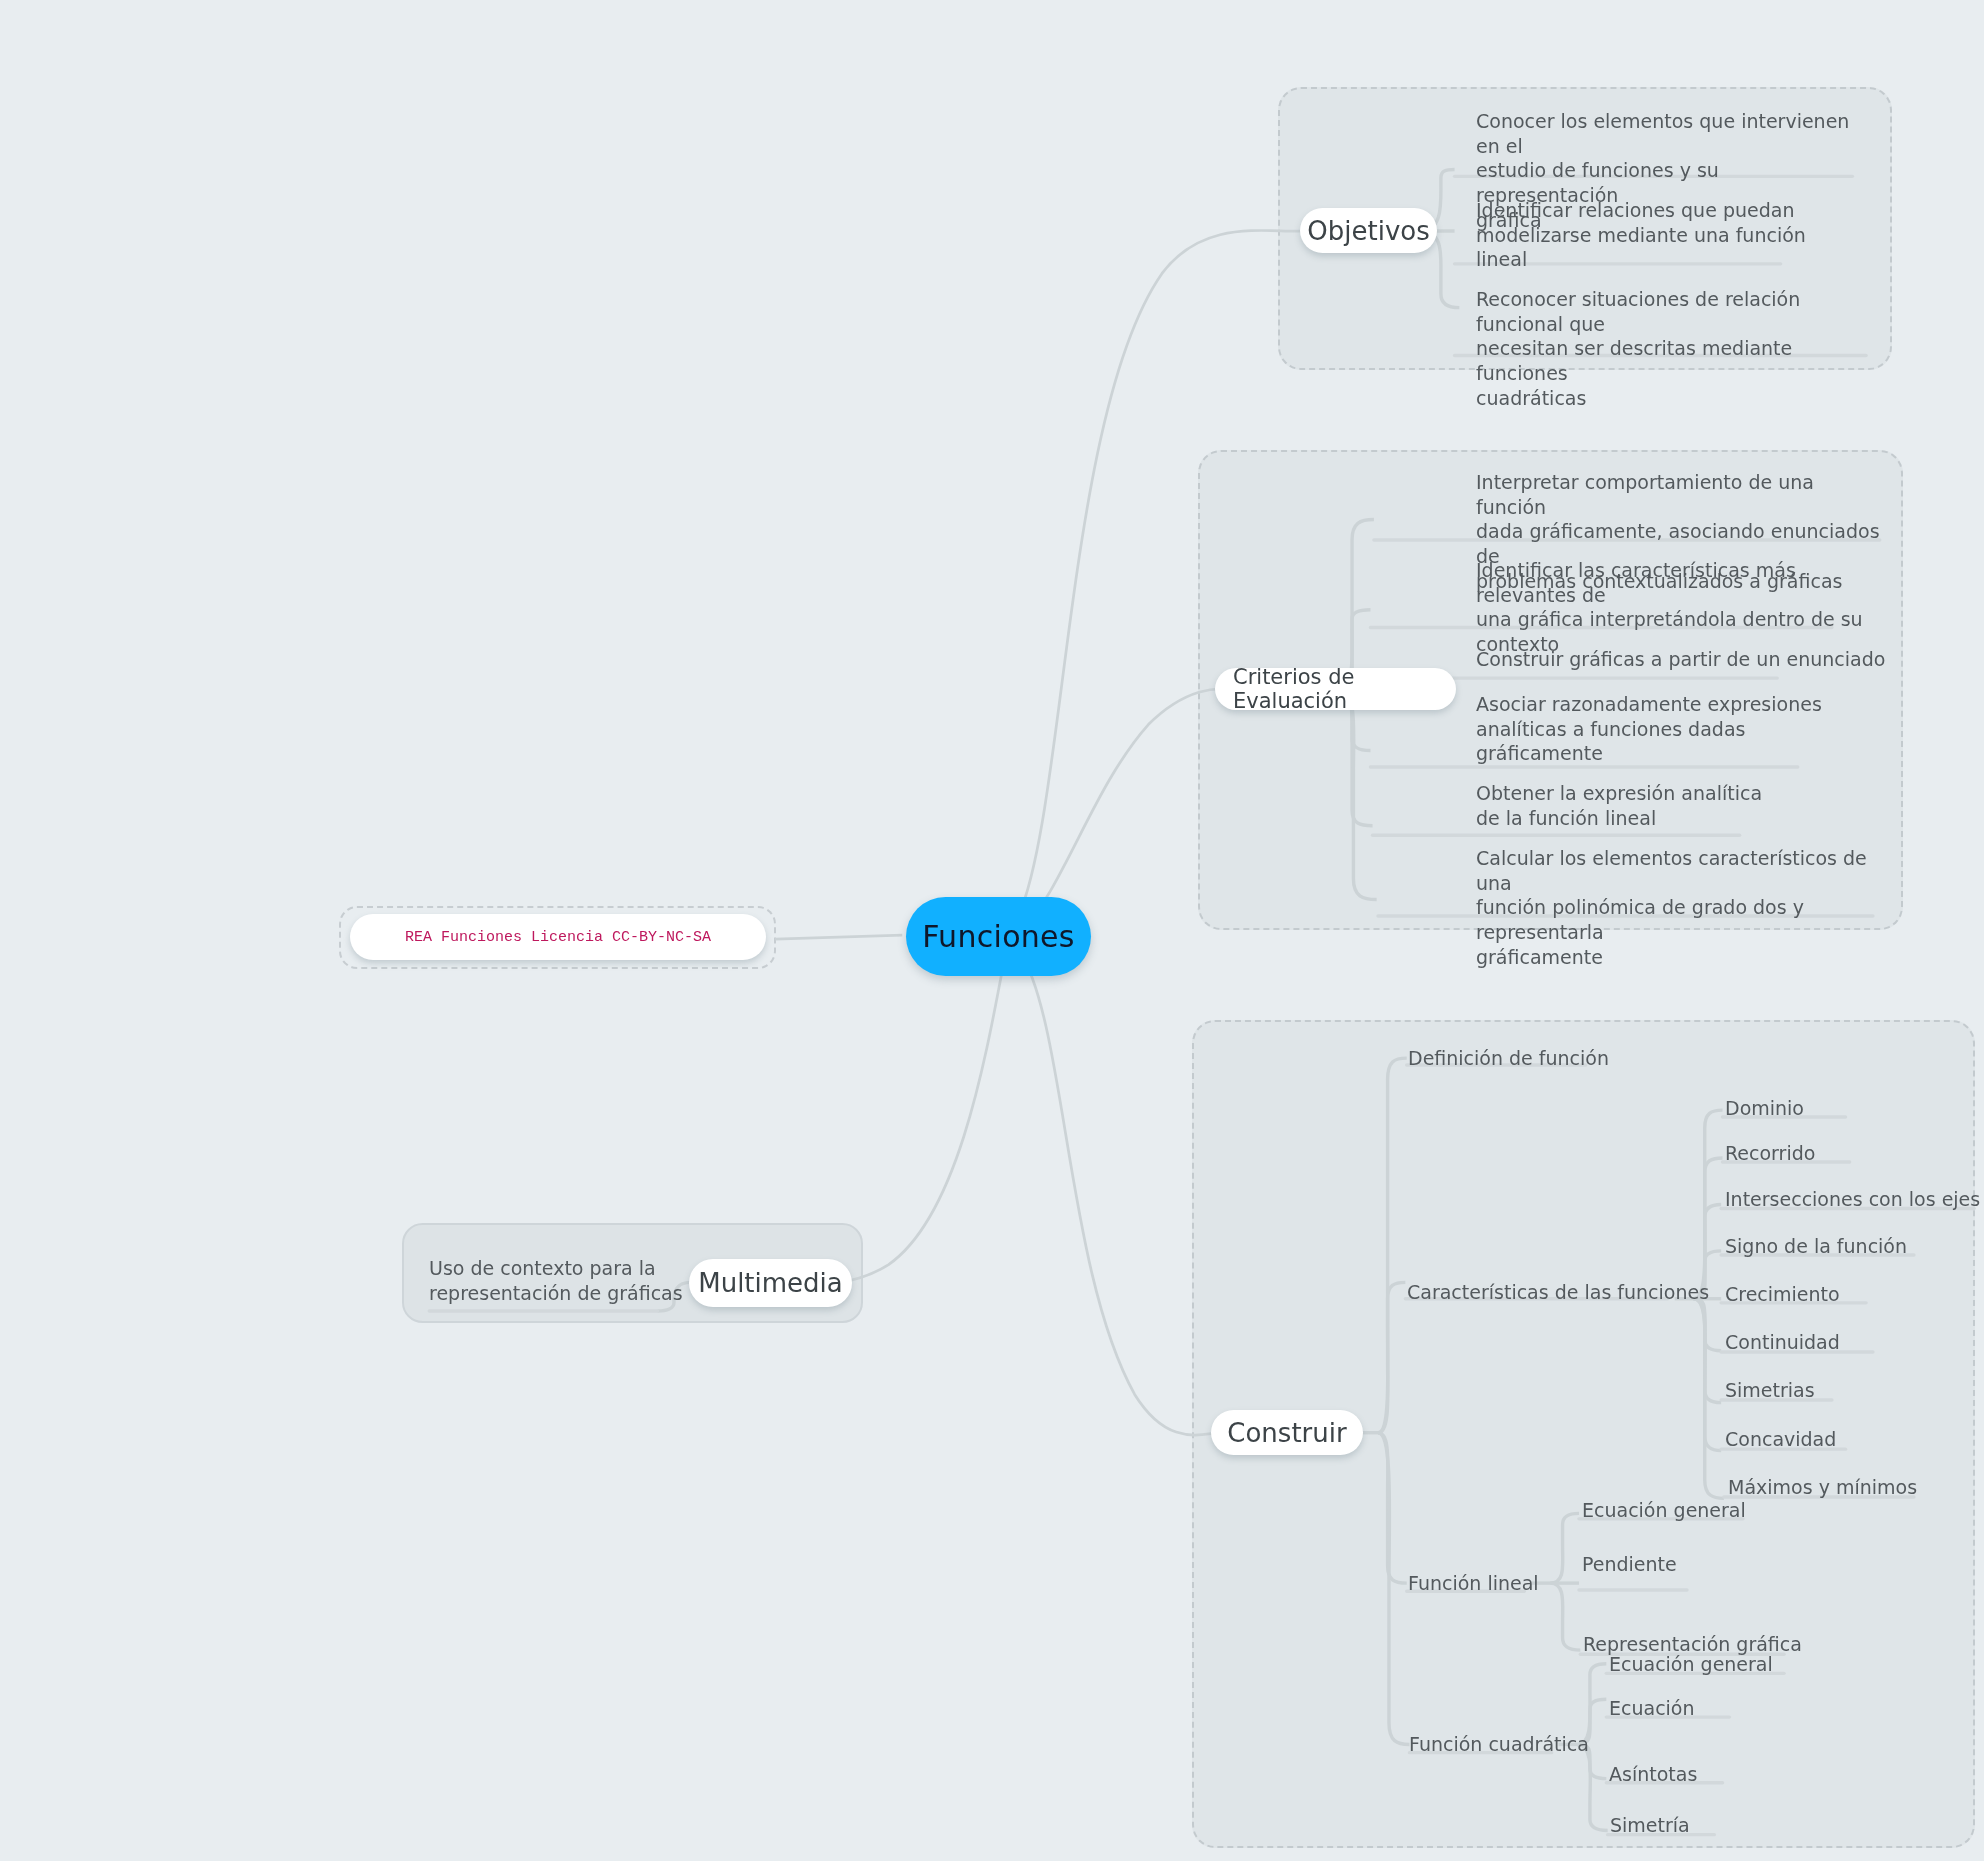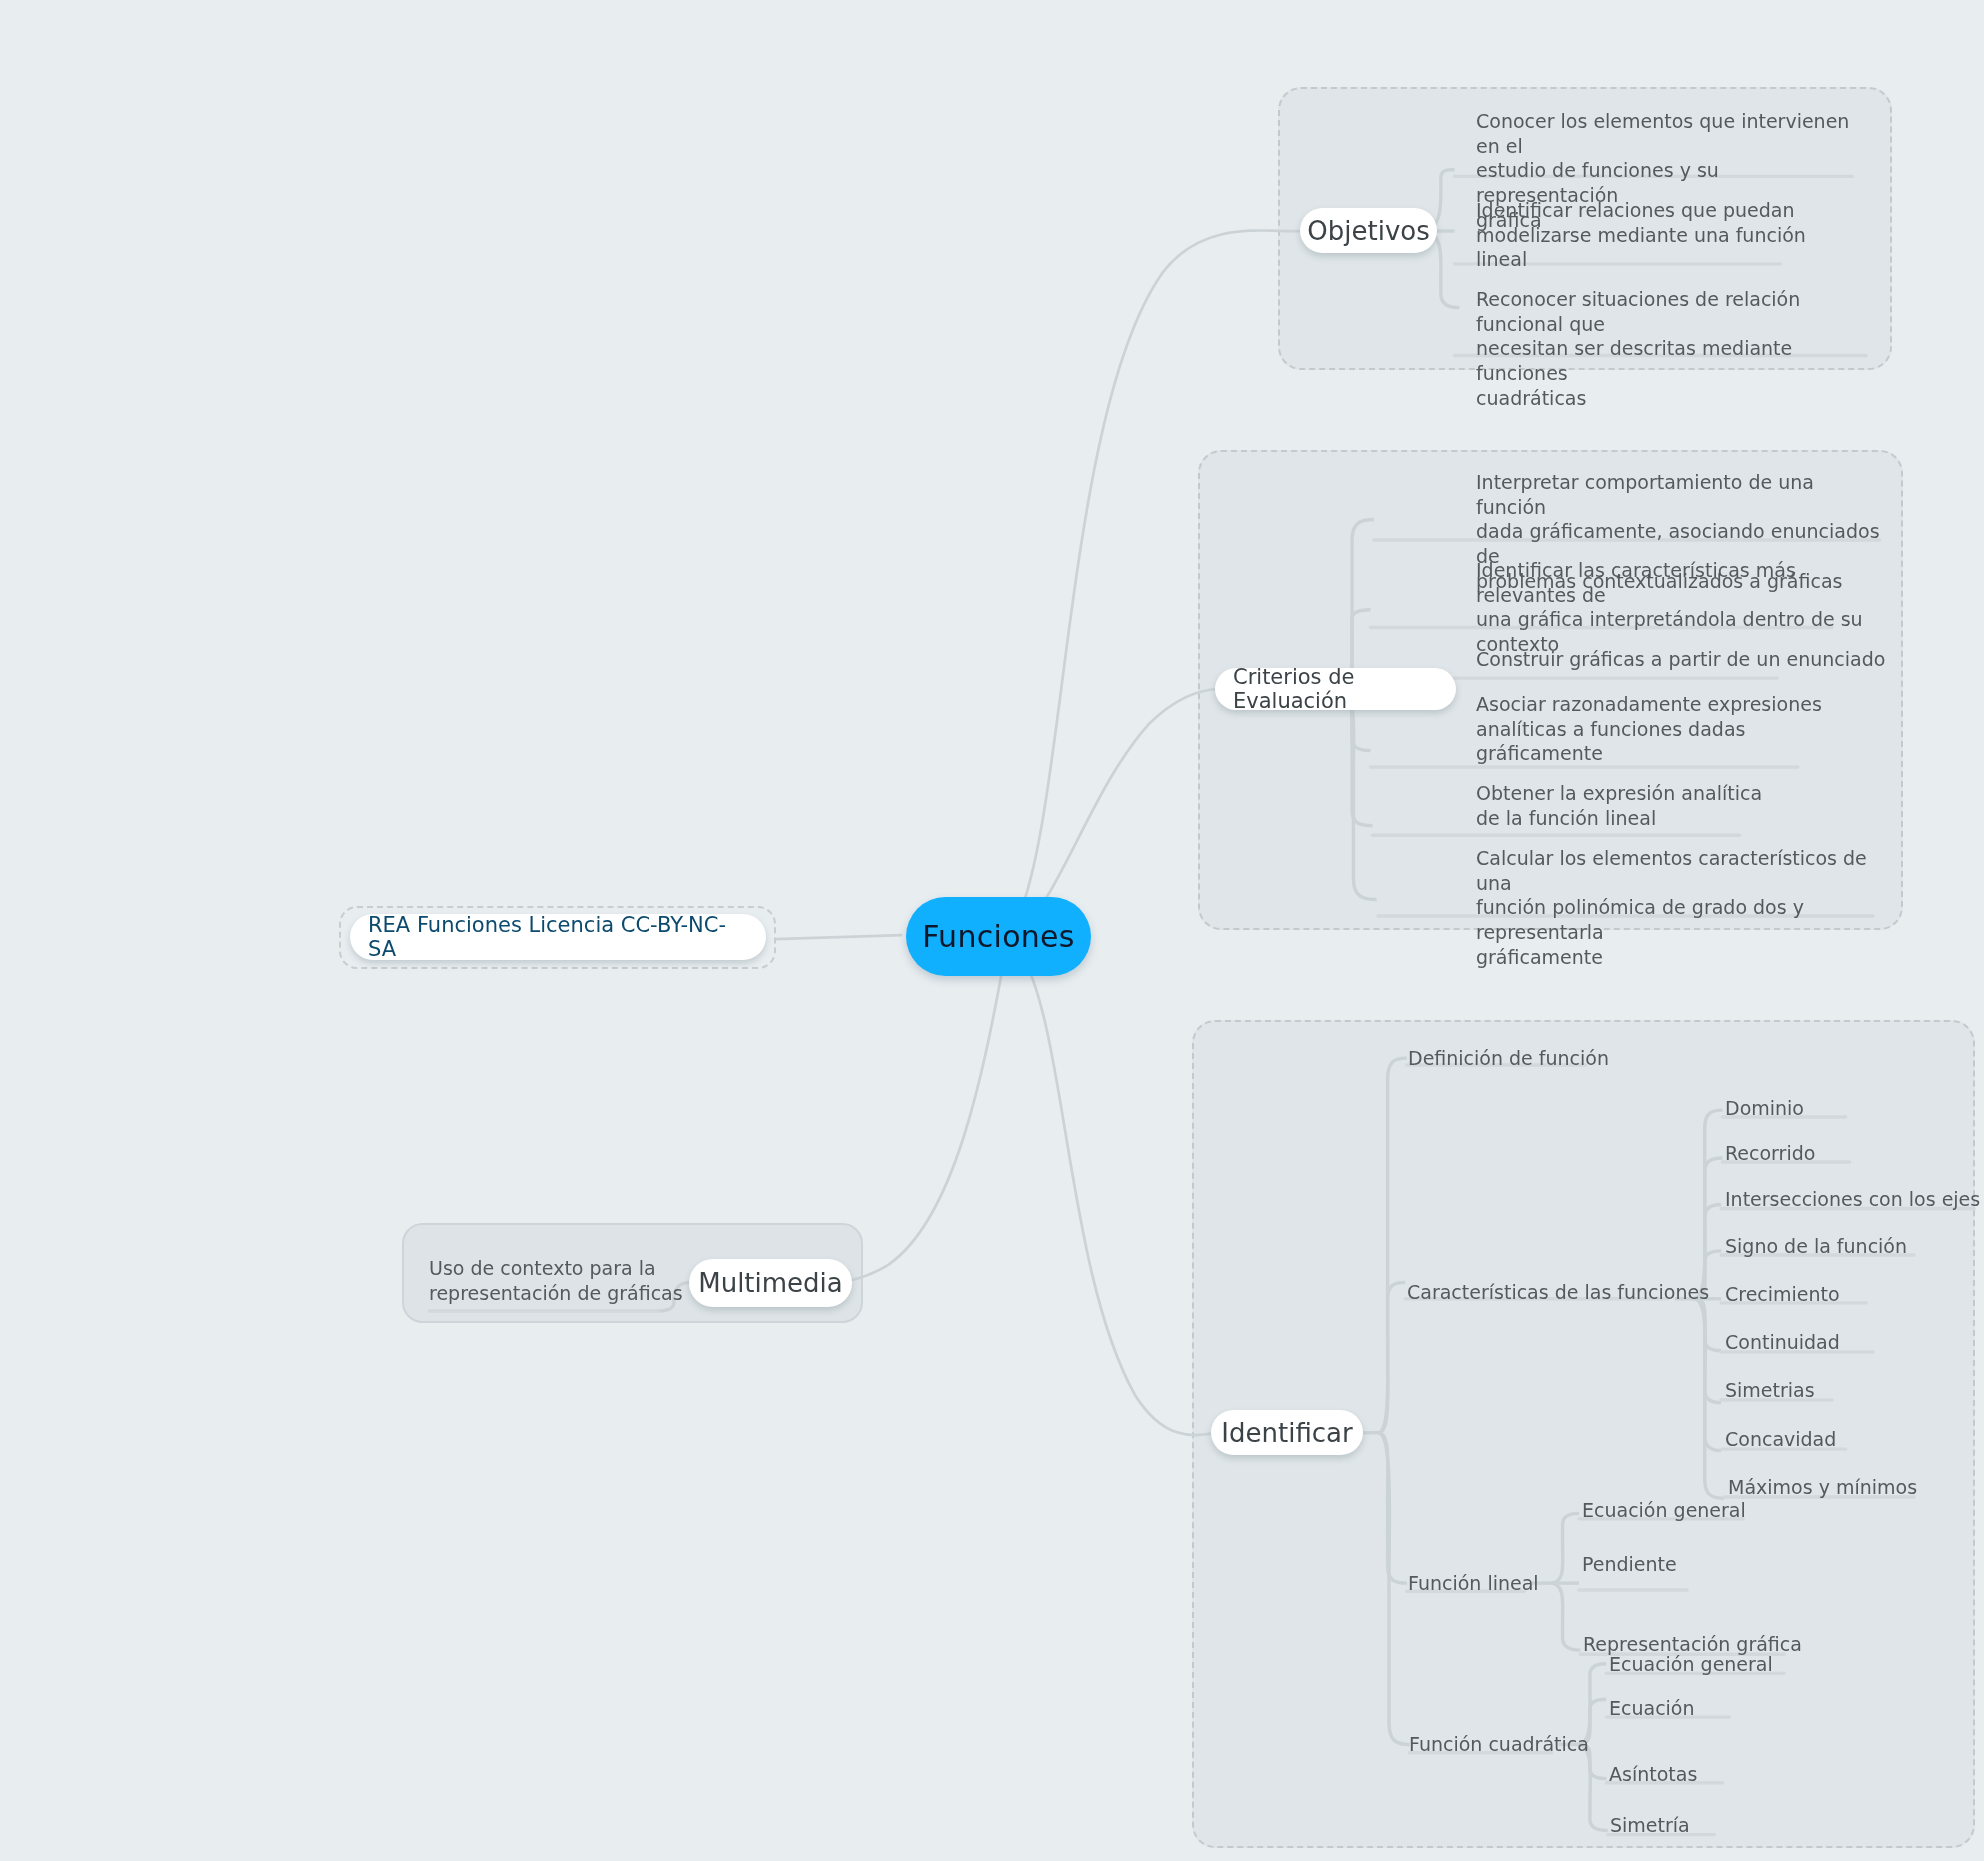--- a/index.html
+++ b/index.html
@@ -70,21 +70,21 @@
     display: flex;
     align-items: center;
     justify-content: center;
     color: #3c4347;
     box-shadow: 0 3.4px 6.2px rgba(110,128,140,0.30);
     box-sizing: border-box;
     padding: 0 18px;
   }
   .pill.lvl1 { font-size: 26px; }
   .pill.small { font-size: 21px; }
-  .pill.rea  { font-size: 21px; color: #0c4a6e; }
+  .pill.rea  { font-size: 15px; color: #be185d; font-family: Liberation Mono, monospace; }
 
   
   .leaf {
     position: absolute;
     color: #53595d;
     font-size: 19px;
     line-height: 1.30;
     white-space: pre-line;
     box-sizing: border-box;
   }
@@ -233,21 +233,21 @@
 
   <div class="pill lvl1" style="left:1300px; top:208px; width:137px; height:45px;">
     <span>Objetivos</span>
   </div>
 
   <div class="pill small" style="left:1215px; top:668px; width:241px; height:42px;">
     <span>Criterios de Evaluación</span>
   </div>
 
   <div class="pill lvl1" style="left:1211px; top:1410px; width:152px; height:45px;">
-    <span>Identificar</span>
+    <span>Construir</span>
   </div>
 
   <div class="pill lvl1" style="left:689px; top:1259px; width:163px; height:48px;">
     <span>Multimedia</span>
   </div>
 
   <div class="leaf" style="left:1476px; top:198px; width:355px;">Identificar relaciones que puedan
 modelizarse mediante una función
 lineal</div>
   <div class="leaf" style="left:1476px; top:109px; width:383px;">Conocer los elementos que intervienen en el

